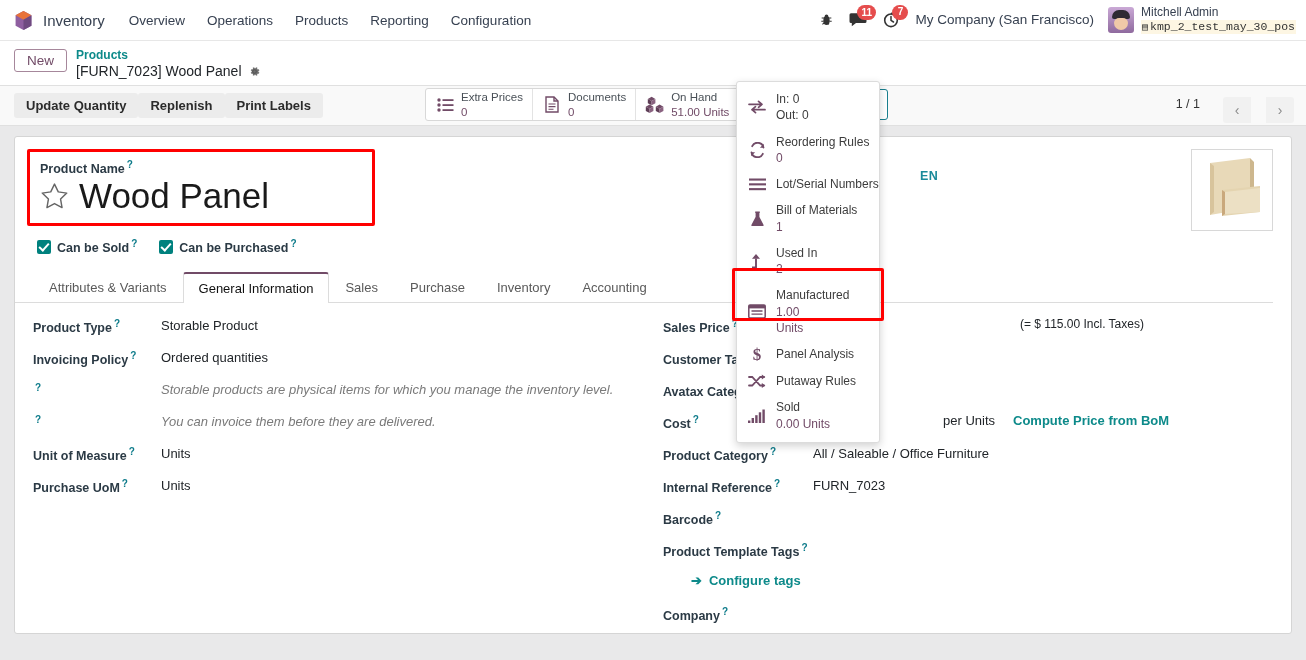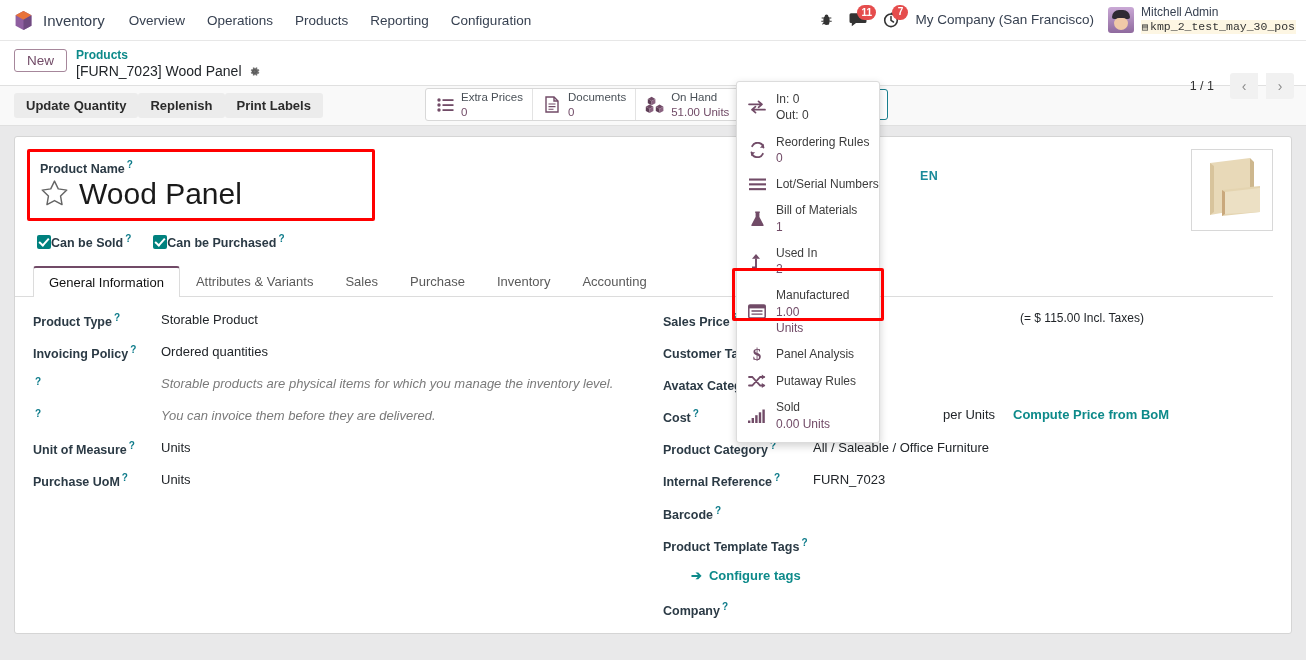--- a/index.html
+++ b/index.html
@@ -74,21 +74,21 @@
   .stat-val { font-size: 11.5px; color: #714B67; white-space: nowrap; }
 
   .btn-more {
     position: absolute; left: 819px; top: 48px; height: 31px;
     border: 1px solid #1a7f8e; border-radius: 3px; background: #fff; color: #374151;
     font-size: 13.5px; padding: 0 11px; cursor: pointer; display:flex; align-items:center; gap:6px;
     z-index: 22;
   }
   .caret { width:0;height:0;border-left:4px solid transparent;border-right:4px solid transparent;border-top:5px solid #555; }
 
-  .pager { position: absolute; right: 12px; top: 32px; display: flex; align-items: center; gap: 7px; }
+  .pager { position: absolute; right: 12px; top: 56px; display: flex; gap: 14px; }
   .pager-txt { font-size: 12.5px; color: #333; margin-right: 9px; white-space: nowrap; }
   .pager-btn {
     width: 28px; height: 26px; background: #f1f1f1; border: none; display: flex;
     align-items: center; justify-content: center; cursor: pointer; color: #8a8a8a; font-size: 14px;
   }
   .pager-btn:first-of-type { border-radius: 3px 0 0 3px; margin-right: 1px; }
   .pager-btn:last-of-type { border-radius: 0 3px 3px 0; }
 
   
   .action-bar {
@@ -109,32 +109,32 @@
 
   .title-row { display: flex; align-items: flex-start; }
   .title-box {
     border: 3px solid #ff0000; border-radius: 2px; padding: 7px 8px 9px 10px;
     width: 348px; position: relative; margin-left: -6px; margin-top: -4px;
   }
   .fld-lbl { font-size: 12.5px; font-weight: 700; color: #2b3a45; white-space: nowrap; }
   .help-q { color: #0d7b8a; font-size: 10px; vertical-align: super; margin-left: 2px; cursor: pointer; }
   .title-line { display: flex; align-items: center; gap: 10px; margin-top: 2px; }
   .star { width: 29px; height: 28px; flex: 0 0 auto; }
-  .prod-name { font-size: 30px; color: #1a1a1a; line-height: 1.05; white-space: nowrap; }
+  .prod-name { font-size: 35px; color: #1a1a1a; line-height: 1.05; white-space: nowrap; }
 
   .lang-badge { position: absolute; left: 905px; top: 32px; color: #1a8a9a; font-size: 12.5px;
                 font-weight: 700; letter-spacing: .3px; cursor: pointer; }
 
   .prod-img {
     position: absolute; right: 18px; top: 12px; width: 82px; height: 82px;
     border: 1px solid #d8d8d8; background: #fff; overflow: hidden;
   }
 
   .checks { display: flex; gap: 22px; margin-top: 12px; margin-left: 4px; }
-  .chk-item { display: flex; align-items: center; }
+  .chk-item { display: flex; align-items: center; gap: 6px; }
   .chk {
     width: 14px; height: 14px; background: #00817e; border-radius: 2px; position: relative; flex:0 0 auto; cursor:pointer;
   }
   .chk::after {
     content: ""; position: absolute; left: 4px; top: 1.5px; width: 4px; height: 8px;
     border: solid #fff; border-width: 0 2px 2px 0; transform: rotate(42deg);
   }
   .chk-lbl { font-size: 12.5px; font-weight: 700; color: #2b3a45; white-space: nowrap; }
 
   
@@ -367,22 +367,22 @@
           <span class="chk"></span>
           <span class="chk-lbl"><span>Can be Sold</span><span class="help-q">?</span></span>
         </div>
         <div class="chk-item">
           <span class="chk"></span>
           <span class="chk-lbl"><span>Can be Purchased</span><span class="help-q">?</span></span>
         </div>
       </div>
 
       <div class="notebook">
+        <div class="tab">Attributes &amp; Variants</div>
         <div class="tab active">General Information</div>
-        <div class="tab">Attributes &amp; Variants</div>
         <div class="tab">Sales</div>
         <div class="tab">Purchase</div>
         <div class="tab">Inventory</div>
         <div class="tab">Accounting</div>
       </div>
 
       <div class="form-grid">
         <div class="col">
           <div class="frow">
             <div class="lb"><span>Product Type</span><span class="help-q">?</span></div>

